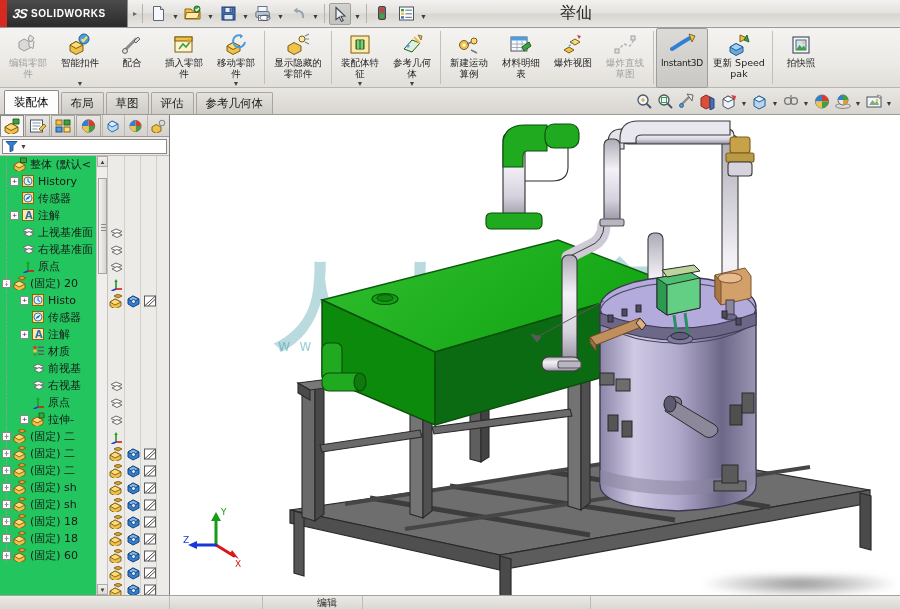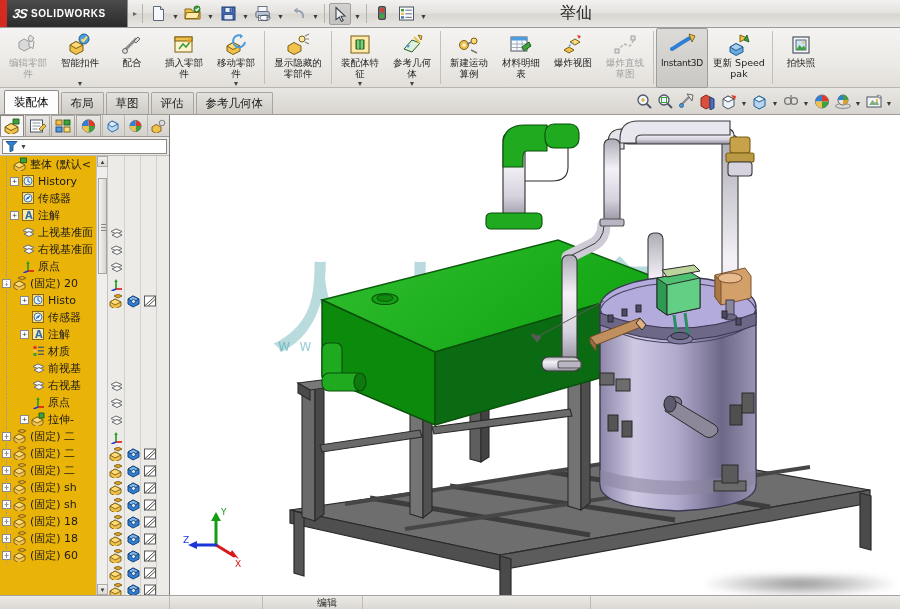--- a/index.html
+++ b/index.html
@@ -149,21 +149,21 @@
   .filterbar {
     height: 19px; display: flex; align-items: center;
     background: #eceae6; border-bottom: 1px solid #bdbab5;
     padding: 0 2px;
   }
   .filterbox {
     flex: 1; height: 15px; background: #fff; border: 1px solid #8b8985;
     display: flex; align-items: center; padding: 0 2px;
   }
   .tree {
-    flex: 1; background: #eab308; overflow: hidden; position: relative;
+    flex: 1; background: #22c55e; overflow: hidden; position: relative;
     font-size: 11px;
   }
   .tree-scroll-v {
     position: absolute; right: 62px; top: 0; width: 11px; bottom: 0;
     background: #efeeec; border-left: 1px solid #c7c4bf;
   }
   .tree-thumb {
     position: absolute; left: 1px; top: 22px; width: 9px; height: 96px;
     background: linear-gradient(to right,#f4f3f1,#d8d5d0);
     border: 1px solid #a7a4a0;

